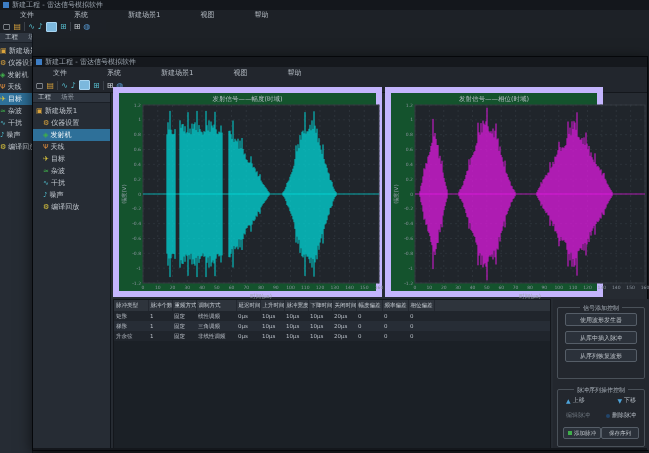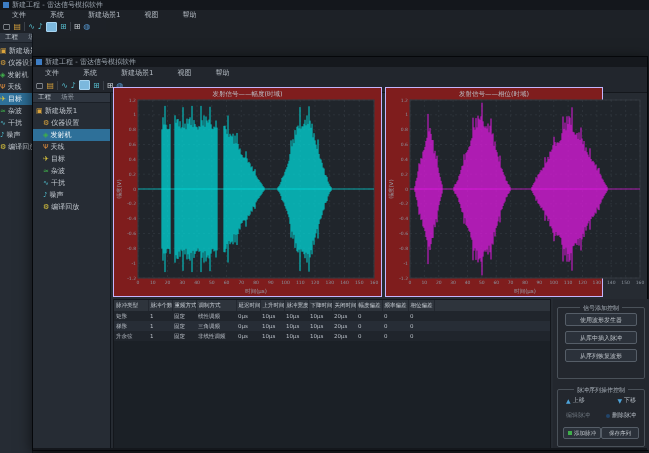--- a/index.html
+++ b/index.html
@@ -10,21 +10,21 @@
     color:#c3c9d0; -webkit-font-smoothing:antialiased;
   }
   
   .titlebar { position:absolute; left:0; width:100%; display:flex; align-items:center;
     background:#14171c; color:#9aa3ad; font-size:7px; }
   #o-title { top:0; height:10px; }
   .app-ico { width:6px; height:6px; background:#3d7dc4; margin:0 3px 0 3px; flex:0 0 auto; }
   .menubar { position:absolute; left:0; width:100%; display:flex; align-items:center;
     background:#1d2127; color:#b6bdc5; font-size:7px; }
   #o-menu { top:10px; height:10px; }
-  .menubar .mi { padding:0 12px; }
+  .menubar .mi { padding:0 20px; }
   .toolbar { position:absolute; display:flex; align-items:center; gap:3px;
     background:#1d2127; padding:0 3px; }
   #o-toolbar { left:0; top:20px; width:106px; height:13px; }
   .tb-ico { font-size:8px; line-height:9px; color:#55b9c9; }
   .tb-ico.amber { color:#d9a33c; }
   .tb-ico.white { color:#cdd3d9; }
   .tb-ico.blue  { color:#5aa0dd; }
   .tb-sep { width:1px; height:9px; background:#3a4048; }
   .tb-map { width:11px; height:10px; background:#7cb8dd; border:1px solid #a8d4ef; border-radius:1px; }
   
@@ -57,21 +57,21 @@
   #inner { position:absolute; left:32px; top:56px; width:616px; height:395px;
     background:#262b32; border:1px solid #05070a; box-shadow:0 3px 14px rgba(0,0,0,.65); }
   #i-title { top:0; height:10px; background:#15181d; }
   #i-menu { top:10px; height:11px; background:#22262d; }
   #i-toolbar { left:0; top:21px; width:100%; height:15px; background:#22262d;
     border-bottom:1px solid #14171c; }
   #i-panel { left:0; top:36px; width:78px; height:357px; }
   #i-panel .tree-item { padding-left:10px; }
   #i-panel .tree-item.root { padding-left:3px; }
   
-  .chart { position:absolute; background:#7f1d1d; border:1px solid #c4b5fd; }
+  .chart { position:absolute; background:#14532d; border:6px solid #c4b5fd; }
   #chart1 { left:80px;  top:30px; width:269px; height:210px; }
   #chart2 { left:352px; top:30px; width:218px; height:210px; }
   .chart .ct { position:absolute; top:2px; left:0; width:100%; text-align:center;
     font-size:6.5px; color:#b9bfc6; }
   .chart svg { position:absolute; left:0; top:0; }
   
   #ptable { position:absolute; left:80px; top:242px; width:438px; height:151px;
     background:#1b2026; border:1px solid #14171c; overflow:hidden; }
   #ptable table { border-collapse:collapse; table-layout:fixed; width:438px; font-size:5.5px; }
   #ptable th { background:#2e343c; color:#c9cfd6; font-weight:normal; height:11px;

